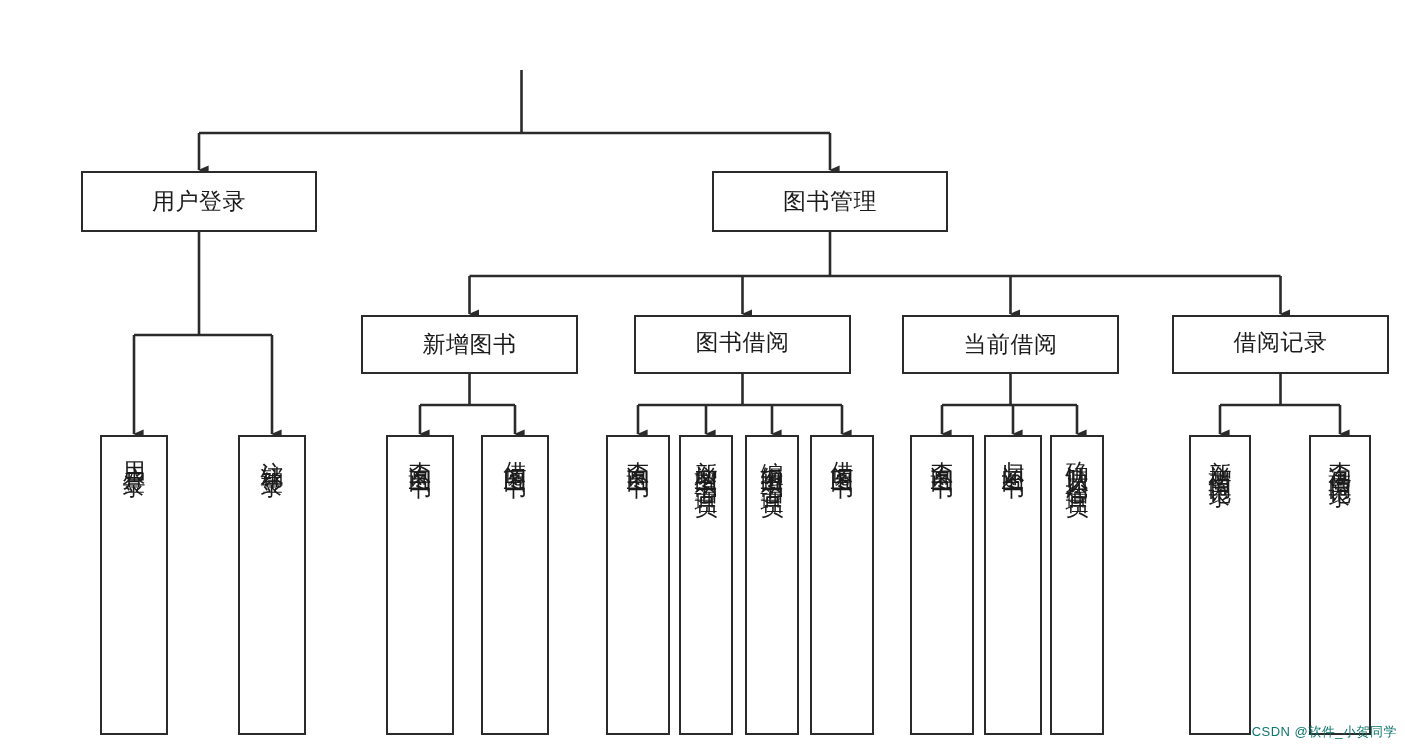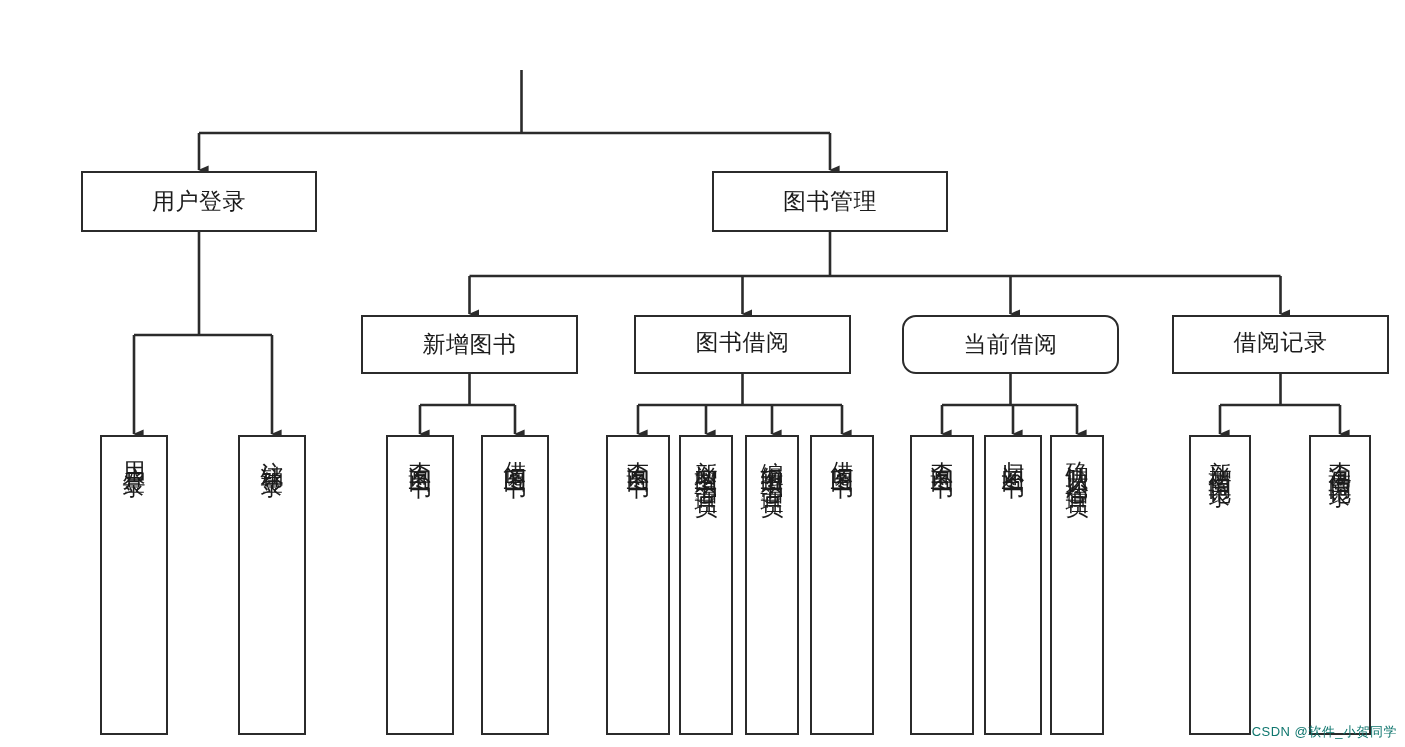--- a/index.html
+++ b/index.html
@@ -132,21 +132,21 @@
   </div>
 
   <div class="node horiz" style="left:361px;top:315px;width:217px;height:59px;">
     <span class="lbl">新增图书</span>
   </div>
 
   <div class="node horiz" style="left:634px;top:315px;width:217px;height:59px;font-family:Liberation Mono, monospace;">
     <span class="lbl">图书借阅</span>
   </div>
 
-  <div class="node horiz" style="left:902px;top:315px;width:217px;height:59px;border-radius:14px;">
+  <div class="node horiz" style="left:902px;top:315px;width:217px;height:59px;">
     <span class="lbl">当前借阅</span>
   </div>
 
   <div class="node horiz" style="left:1172px;top:315px;width:217px;height:59px;font-family:Liberation Mono, monospace;">
     <span class="lbl">借阅记录</span>
   </div>
 
   <div id="leaf-layer">
       <div class="node vert" style="left: 100px; top: 435px; width: 68px; height: 300px;">
         <span class="lbl">用户登录</span>

